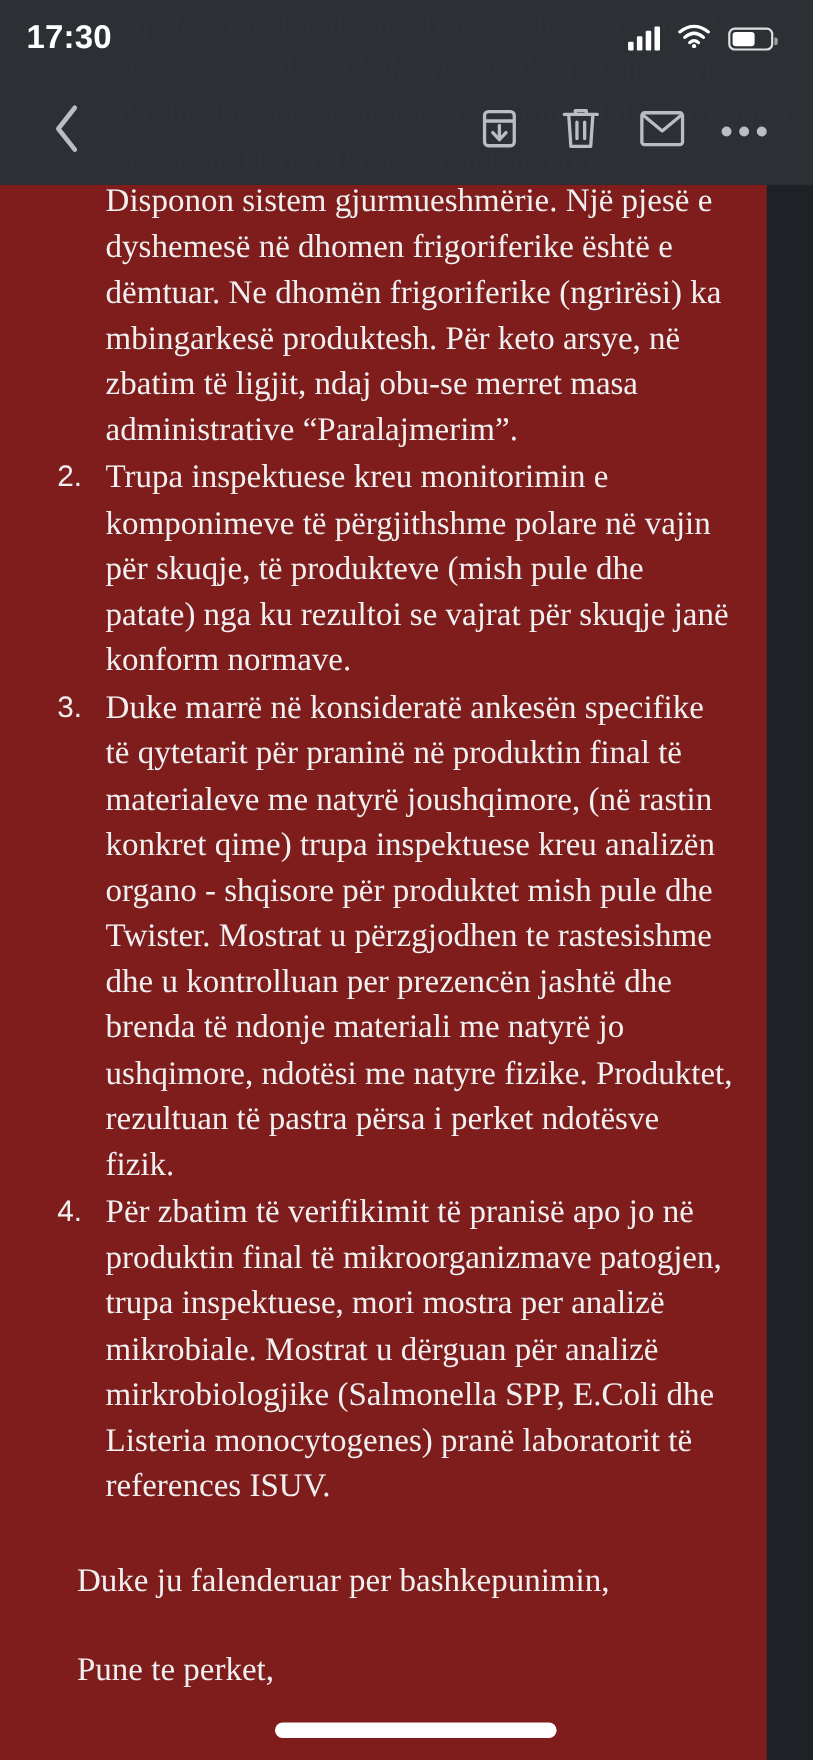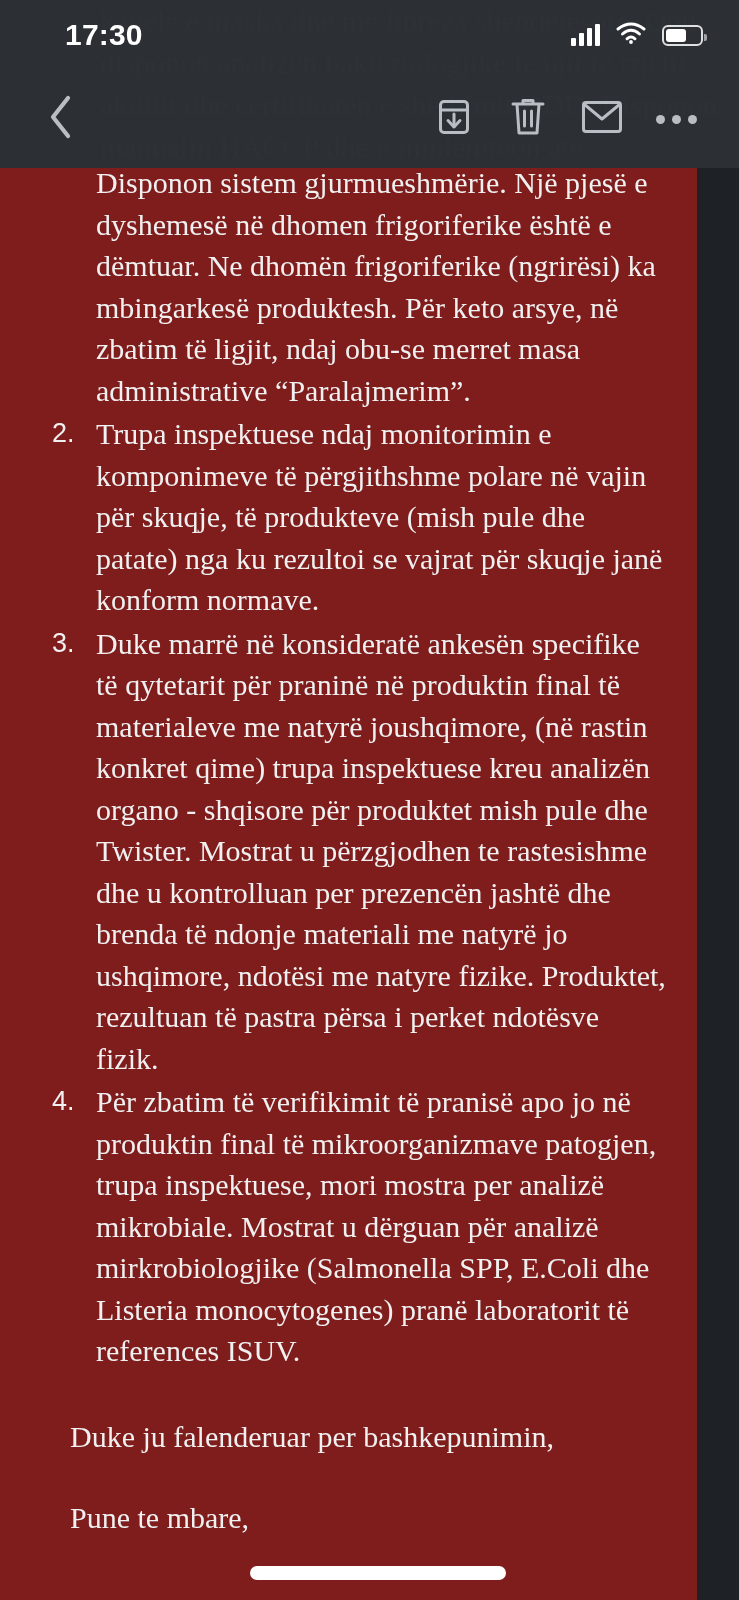--- a/index.html
+++ b/index.html
@@ -48,21 +48,21 @@
 
   
   .statusbar{
     position:absolute;
     top:0; left:0;
     width:739px;
     height:70px;
     display:flex;
     align-items:center;
     justify-content:space-between;
-    padding:0 36px 0 65px;
+    padding:0 36px 0 24px;
     z-index:3;
     gap:14px;
   }
   .clock{
     font-family:"Liberation Sans", sans-serif;
     font-size:30px;
     font-weight:bold;
     color:#ffffff;
     letter-spacing:0.2px;
   }
@@ -284,35 +284,35 @@
 
 </div>
 
 <div class="body-area">
 
   <div class="para">Disponon sistem gjurmueshmërie. Një pjesë e dyshemesë në dhomen frigoriferike është e dëmtuar. Ne dhomën frigoriferike (ngrirësi) ka mbingarkesë produktesh. Për keto arsye, në zbatim të ligjit, ndaj obu-se merret masa administrative “Paralajmerim”.</div>
 
   <ol class="numlist">
     <li>
       <span class="num">2.</span>
-      <span>Trupa inspektuese ndaj monitorimin e komponimeve të përgjithshme polare në vajin për skuqje, të produkteve (mish pule dhe patate) nga ku rezultoi se vajrat për skuqje janë konform normave.</span>
+      <span>Trupa inspektuese kreu monitorimin e komponimeve të përgjithshme polare në vajin për skuqje, të produkteve (mish pule dhe patate) nga ku rezultoi se vajrat për skuqje janë konform normave.</span>
     </li>
     <li>
       <span class="num">3.</span>
       <span>Duke marrë në konsideratë ankesën specifike të qytetarit për praninë në produktin final të materialeve me natyrë joushqimore, (në rastin konkret qime) trupa inspektuese kreu analizën organo - shqisore për produktet mish pule dhe Twister. Mostrat u përzgjodhen te rastesishme dhe u kontrolluan per prezencën jashtë dhe brenda të ndonje materiali me natyrë jo ushqimore, ndotësi me natyre fizike. Produktet, rezultuan të pastra përsa i perket ndotësve fizik.</span>
     </li>
     <li>
       <span class="num">4.</span>
       <span>Për zbatim të verifikimit të pranisë apo jo në produktin final të mikroorganizmave patogjen, trupa inspektuese, mori mostra per analizë mikrobiale. Mostrat u dërguan për analizë mirkrobiologjike (Salmonella SPP, E.Coli dhe Listeria monocytogenes) pranë laboratorit të references ISUV.</span>
     </li>
   </ol>
 
   <div class="gap-lg"></div>
   <div class="closing">Duke ju falenderuar per bashkepunimin,</div>
 
   <div class="gap-md"></div>
-  <div class="closing">Pune te mbare,</div>
+  <div class="closing">Pune te perket,</div>
 
   <div class="gap-xl"></div>
 
 </div>
 
 <div class="white-bar"></div>
 
 </body></html>

